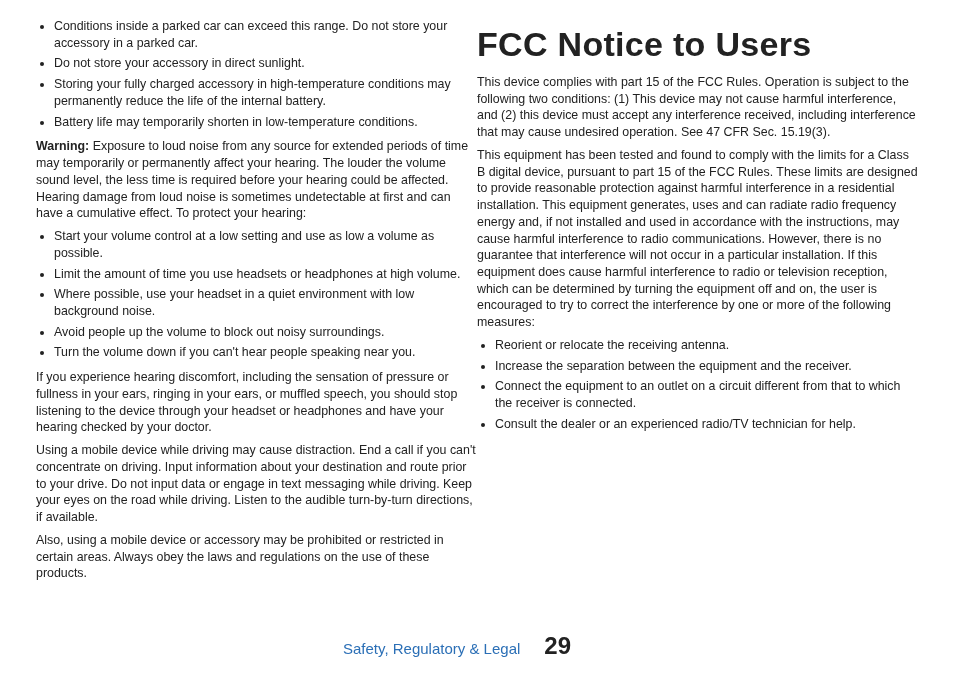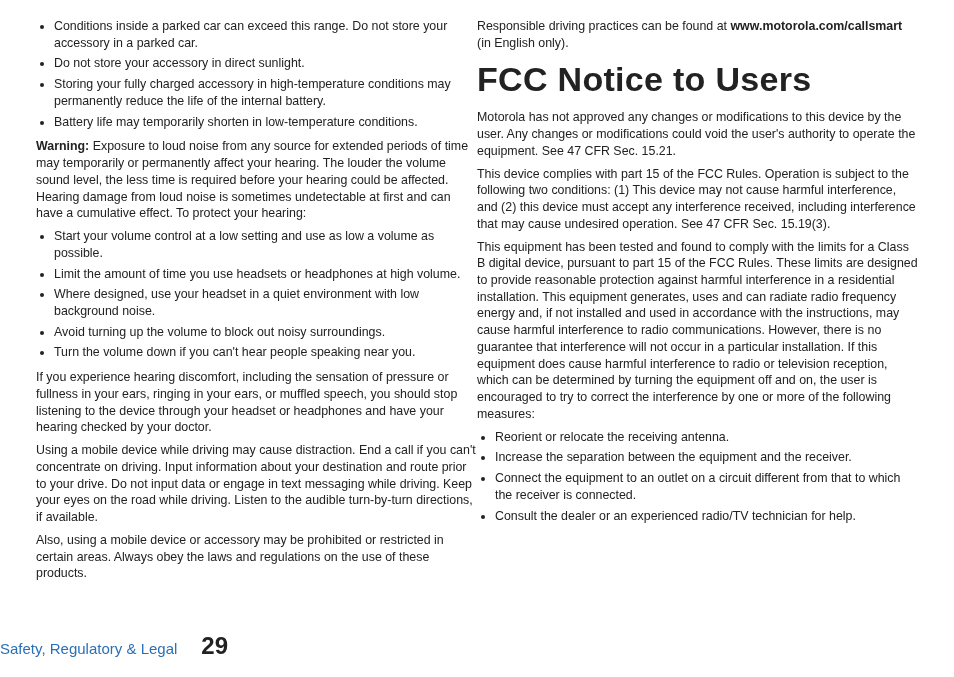--- a/index.html
+++ b/index.html
@@ -11,21 +11,21 @@
   }
   .col { flex: 1; font-size: 12.4px; line-height: 1.35; }
   .col p { margin-bottom: 6px; }
   .col ul { list-style: disc; padding-left: 18px; margin-bottom: 8px; }
   .col li { margin-bottom: 4px; }
   h2.sub { font-size: 19px; font-weight: 400; margin: 6px 0 6px 0; letter-spacing: 0.2px; }
   h1.main { font-size: 34px; font-weight: 800; margin: 4px 0 6px 0; letter-spacing: 0.3px; font-family: Arial, sans-serif; }
   .bold { font-weight: 700; }
   .footer {
     display: flex;
-    justify-content: flex-start;
+    justify-content: center;
     align-items: baseline;
     padding: 0 40px 12px 0;
     gap: 24px;
   }
   .footer .section { color: #2b6fb6; font-size: 15px; }
   .footer .pagenum { font-size: 24px; font-weight: 700; }
 </style>
 </head>
 <body>
 
@@ -38,37 +38,33 @@
       <li>Storing your fully charged accessory in high-temperature conditions may permanently reduce the life of the internal battery.</li>
       <li>Battery life may temporarily shorten in low-temperature conditions.</li>
     </ul>
 
     <p>
       <span class="bold">Warning:</span><span> Exposure to loud noise from any source for extended periods of time may temporarily or permanently affect your hearing. The louder the volume sound level, the less time is required before your hearing could be affected. Hearing damage from loud noise is sometimes undetectable at first and can have a cumulative effect. To protect your hearing:</span>
     </p>
     <ul>
       <li>Start your volume control at a low setting and use as low a volume as possible.</li>
       <li>Limit the amount of time you use headsets or headphones at high volume.</li>
-      <li>Where designed, use your headset in a quiet environment with low background noise.</li>
-      <li>Avoid turning up the volume to block out noisy surroundings.</li>
+      <li>Where possible, use your headset in a quiet environment with low background noise.</li>
+      <li>Avoid people up the volume to block out noisy surroundings.</li>
       <li>Turn the volume down if you can't hear people speaking near you.</li>
     </ul>
     <p>If you experience hearing discomfort, including the sensation of pressure or fullness in your ears, ringing in your ears, or muffled speech, you should stop listening to the device through your headset or headphones and have your hearing checked by your doctor.</p>
 
     <p>Using a mobile device while driving may cause distraction. End a call if you can't concentrate on driving. Input information about your destination and route prior to your drive. Do not input data or engage in text messaging while driving. Keep your eyes on the road while driving. Listen to the audible turn-by-turn directions, if available.</p>
     <p>Also, using a mobile device or accessory may be prohibited or restricted in certain areas. Always obey the laws and regulations on the use of these products.</p>
   </div>
 
   <div class="col">
-    <p>
-      <span>Responsible driving practices can be found at </span><span class="bold">www.motorola.com/callsmart</span><span> (in English only).</span>
-    </p>
 
     <h1 class="main">FCC Notice to Users</h1>
-    <p>Motorola has not approved any changes or modifications to this device by the user. Any changes or modifications could void the user's authority to operate the equipment. See 47 CFR Sec. 15.21.</p>
     <p>This device complies with part 15 of the FCC Rules. Operation is subject to the following two conditions: (1) This device may not cause harmful interference, and (2) this device must accept any interference received, including interference that may cause undesired operation. See 47 CFR Sec. 15.19(3).</p>
     <p>This equipment has been tested and found to comply with the limits for a Class B digital device, pursuant to part 15 of the FCC Rules. These limits are designed to provide reasonable protection against harmful interference in a residential installation. This equipment generates, uses and can radiate radio frequency energy and, if not installed and used in accordance with the instructions, may cause harmful interference to radio communications. However, there is no guarantee that interference will not occur in a particular installation. If this equipment does cause harmful interference to radio or television reception, which can be determined by turning the equipment off and on, the user is encouraged to try to correct the interference by one or more of the following measures:</p>
     <ul>
       <li>Reorient or relocate the receiving antenna.</li>
       <li>Increase the separation between the equipment and the receiver.</li>
       <li>Connect the equipment to an outlet on a circuit different from that to which the receiver is connected.</li>
       <li>Consult the dealer or an experienced radio/TV technician for help.</li>
     </ul>
   </div>
 

